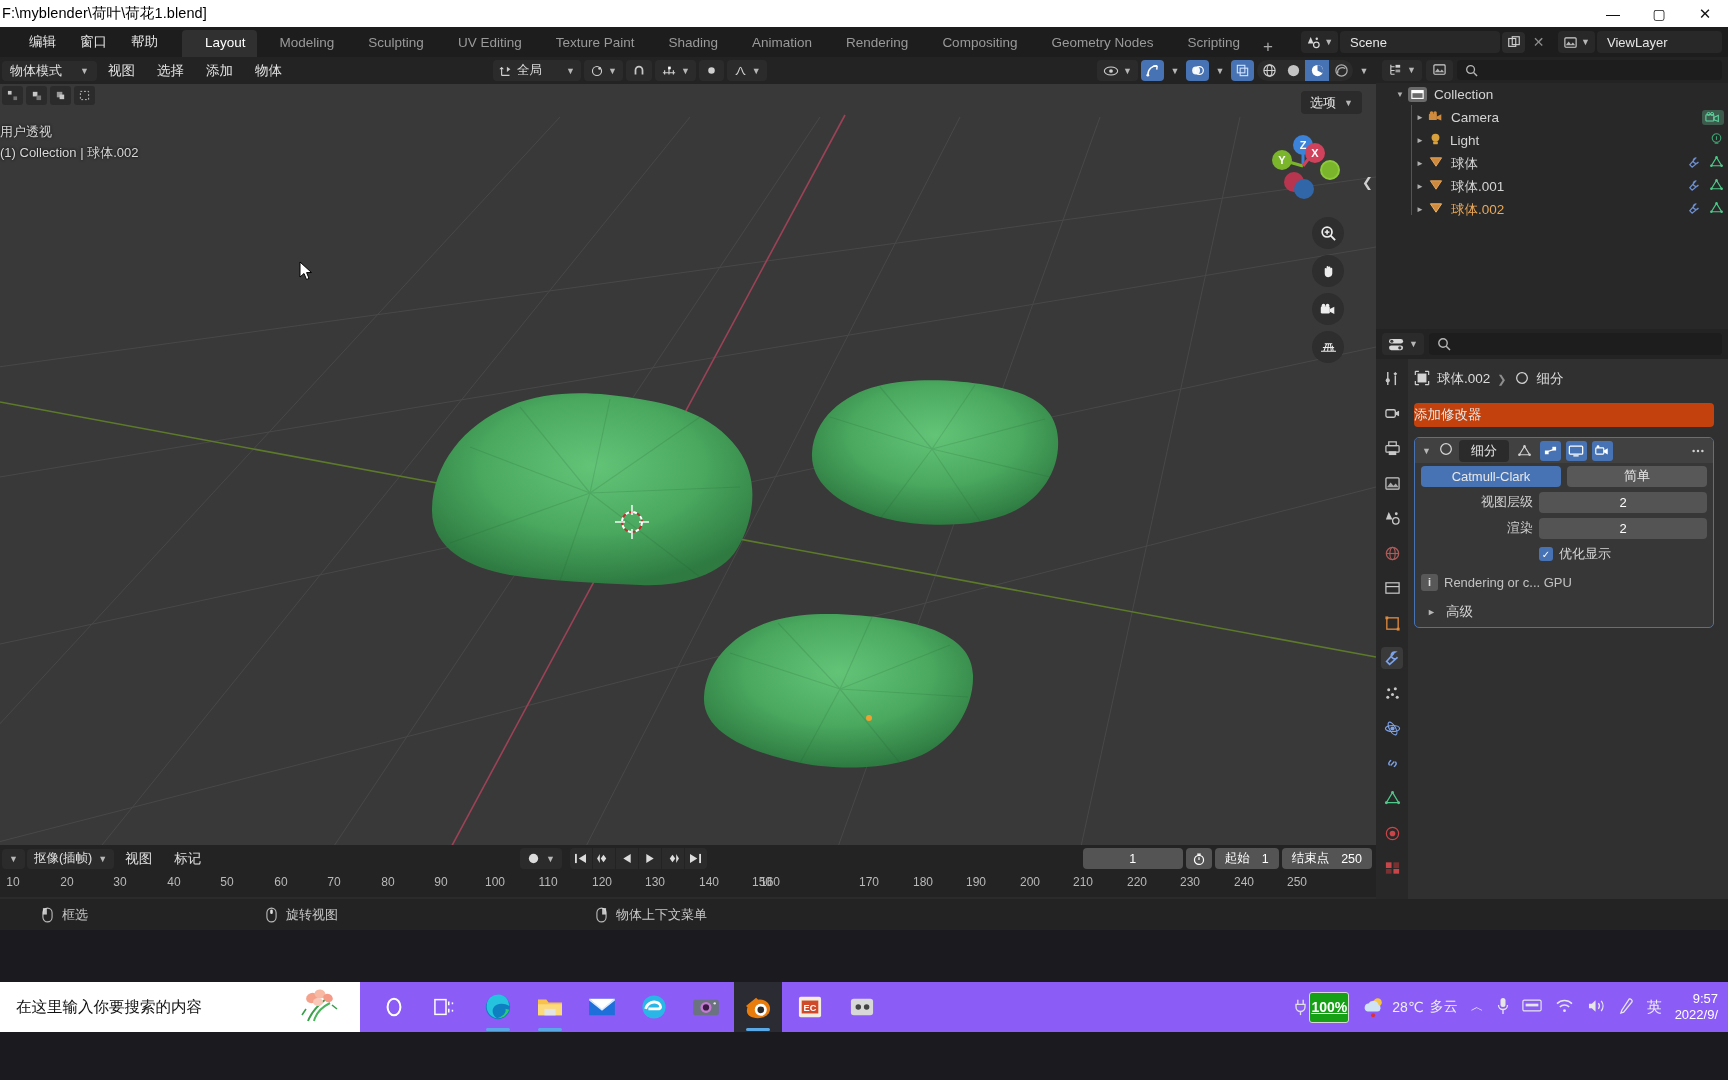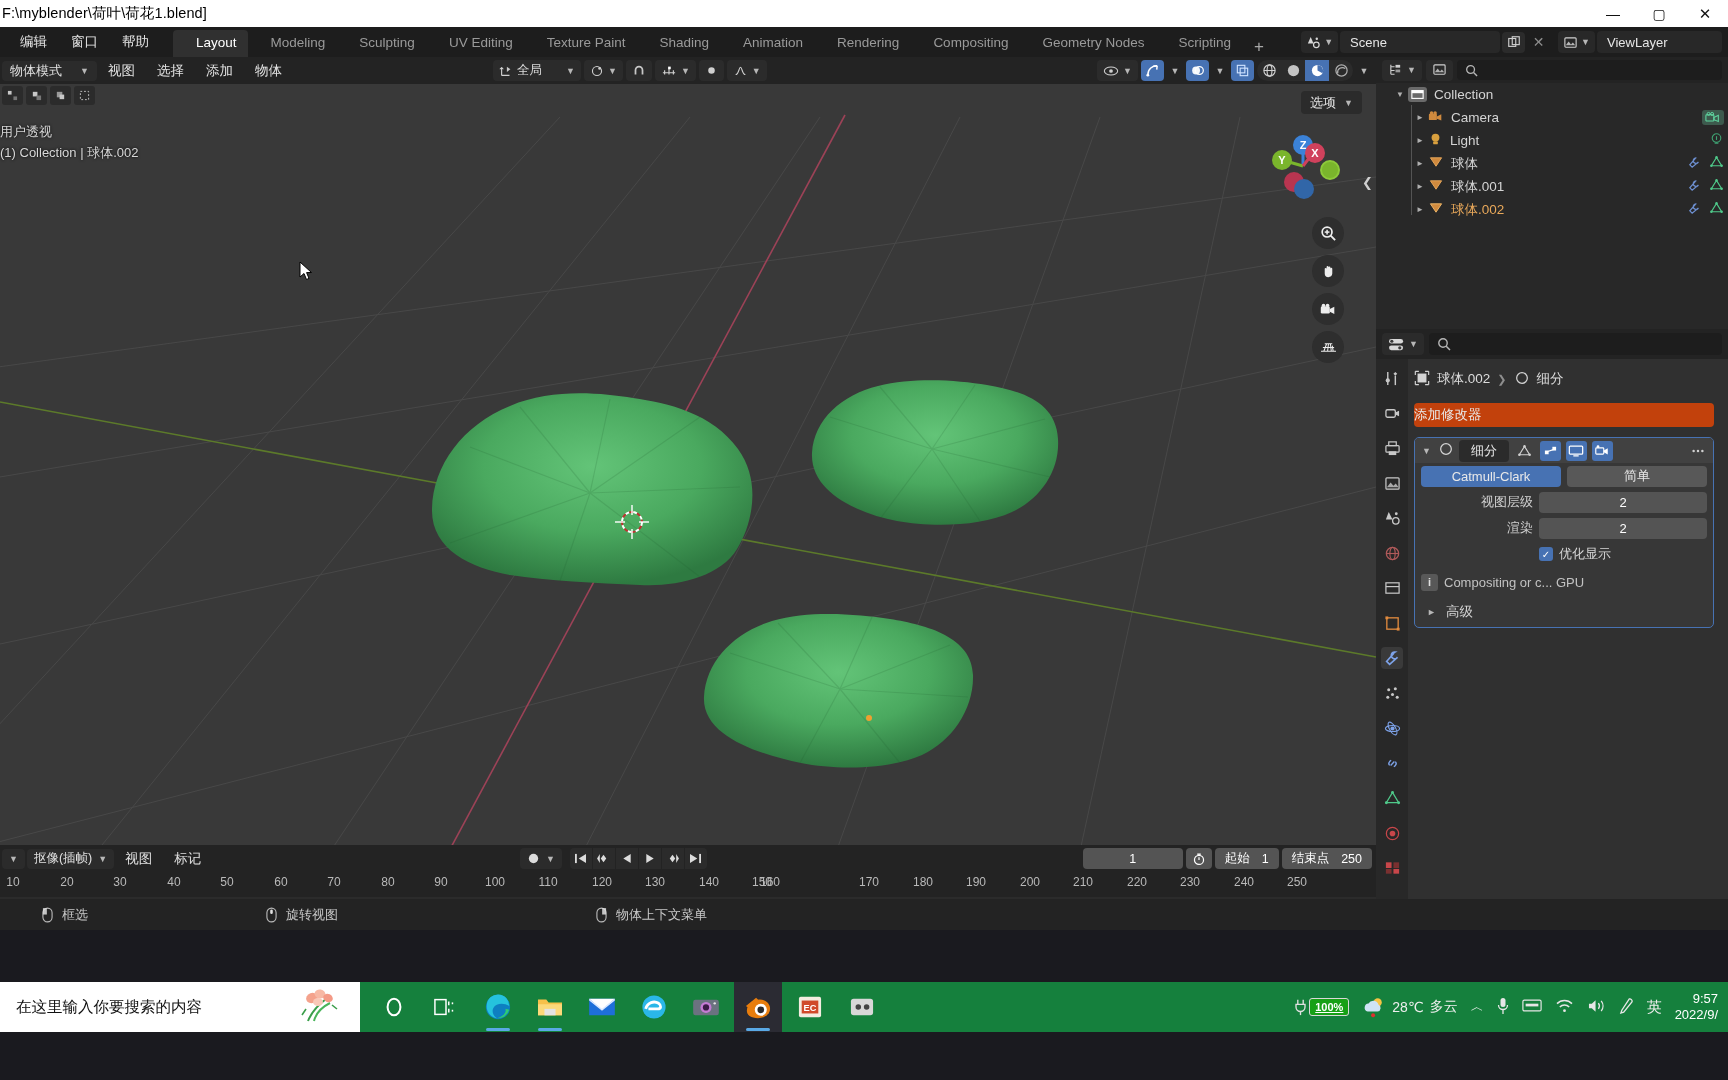--- a/index.html
+++ b/index.html
@@ -12,21 +12,21 @@
     background:#ffffff; color:#000; display:flex; align-items:center; }
   .title-text{ font-size:14.5px; padding-left:2px; white-space:nowrap; letter-spacing:.1px;}
   .win-btns{ margin-left:auto; display:flex; height:27px; }
   .win-btn{ width:46px; height:27px; display:flex; align-items:center; justify-content:center;
     font-size:14px; color:#111; }
   .win-btn.close{ font-size:15px; }
 
   
   .topbar{ position:absolute; left:0; top:27px; width:1728px; height:30px;
     background:#1d1d1d; display:flex; align-items:center; }
-  .bl-menu{ display:flex; align-items:center; height:30px; padding-left:8px; }
+  .bl-menu{ display:flex; align-items:center; height:30px; padding-left:17px; }
   .bl-menu span{ color:#e4e4e4; font-size:13.5px; padding:0 12px; white-space:nowrap;}
   .tabs{ display:flex; align-items:flex-end; height:30px; margin-left:12px; }
   .tab{ font-size:13.5px; color:#9a9a9a; padding:4px 11px 5px 23px; border-radius:4px 4px 0 0;
     white-space:nowrap; line-height:18px;}
   .tab.active{ background:#303030; color:#ffffff; }
   .tab-plus{ color:#a8a8a8; font-size:17px; padding:0 12px; }
 
   .scene-block{ margin-left:auto; display:flex; align-items:center; padding-right:6px; gap:2px;}
   .mini-btn{ height:22px; display:flex; align-items:center; gap:3px; background:#282828;
     border-radius:4px; padding:0 5px; color:#d6d6d6;}
@@ -144,35 +144,35 @@
     display:flex; align-items:center; justify-content:center; font-size:11px; font-weight:bold;}
 
   
   .statusbar{ position:absolute; left:0; top:899px; width:1728px; height:31px;
     background:#232323; display:flex; align-items:center; color:#c8c8c8; font-size:13px;}
   .st-item{ display:flex; align-items:center; gap:9px;padding-left:28px; }
 
   
   .taskbar{ position:absolute; left:0; top:930px; width:1728px; height:150px; background:#1a1a1f;}
   .tb-inner{ position:absolute; left:0; top:52px; width:1728px; height:50px;
-    background:#15803d; display:flex; align-items:center;}
+    background:#8b5cf6; display:flex; align-items:center;}
   .tb-search{ width:360px; height:50px; background:#ffffff; display:flex; align-items:center;
     gap:10px; padding-left:16px; color:#111; font-size:15.5px;}
   .tb-apps{ display:flex; align-items:center; gap:4px; padding-left:10px;}
   .tapp{ width:48px; height:50px; display:flex; align-items:center; justify-content:center;
     position:relative;}
   .tapp.act{ background:#2b2b33; }
   .tapp .ul{ position:absolute; bottom:1px; left:12px; width:24px; height:3px;
     background:#5aa9e6; border-radius:2px;}
   .tray{ margin-left:auto; display:flex; align-items:center; gap:13px; padding-right:6px;
     color:#eee; font-size:14px;}
   .batt{ display:flex; align-items:center; gap:2px;}
-  .battbox{ width:40px; height:18px; border:1.5px solid #d8d8d8; border-radius:3px;
+  .battbox{ width:40px; height:31px; border:1.5px solid #d8d8d8; border-radius:3px;
     display:flex; align-items:center; justify-content:center; background:#16a016;
-    color:#fff; font-size:11px; font-weight:bold;text-decoration:underline;}
+    color:#fff; font-size:14px; font-weight:bold;text-decoration:underline;}
   .clock{ display:flex; flex-direction:column; align-items:flex-end; line-height:16px;
     font-size:13px; color:#fff; padding-right:4px;}
   .cursor{ position:absolute; left:299px; top:204px; z-index:20; }
 </style>
 </head>
 <body>
 
 <div id="app">
 
   <div class="titlebar">
@@ -984,21 +984,21 @@
         </div>
 
         <div class="modrow">
           <span class="lbl"></span>
           <span class="chk">✓</span>
           <span style="color:#d6d6d6;font-size:13px">优化显示</span>
         </div>
 
         <div class="modrow" style="height:30px">
           <span class="infoico">i</span>
-          <span style="color:#c2c2c2;font-size:13px">Compositing or c... GPU</span>
+          <span style="color:#c2c2c2;font-size:13px">Rendering or c... GPU</span>
         </div>
 
         <div class="modrow" style="height:30px">
           <span class="chev" style="padding-left:6px">►</span>
           <span style="color:#d6d6d6;font-size:13.5px;margin-left:4px">高级</span>
         </div>
       </div>
     </div>
   </div>
 

